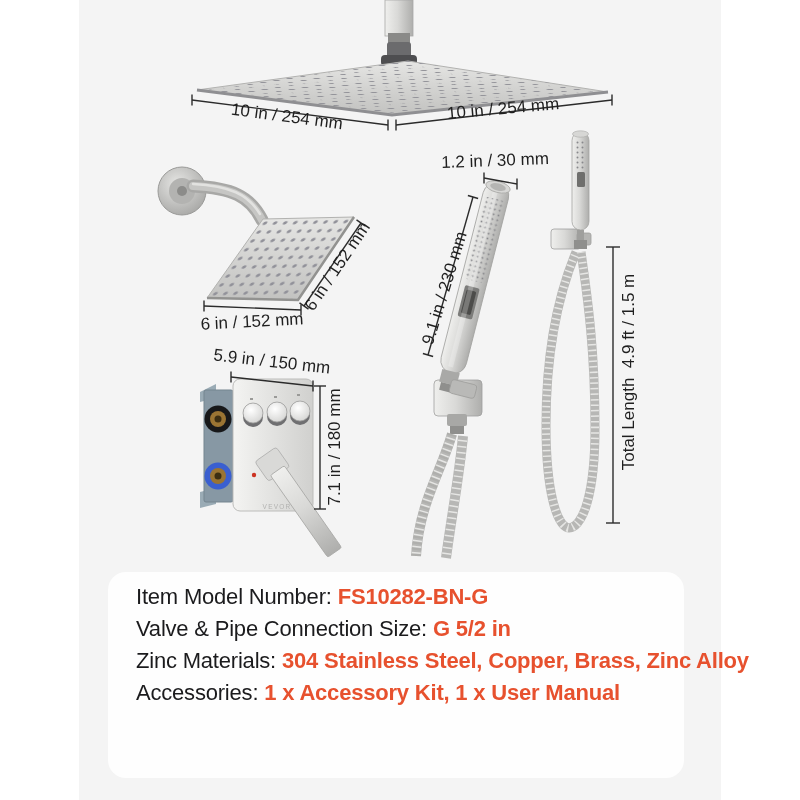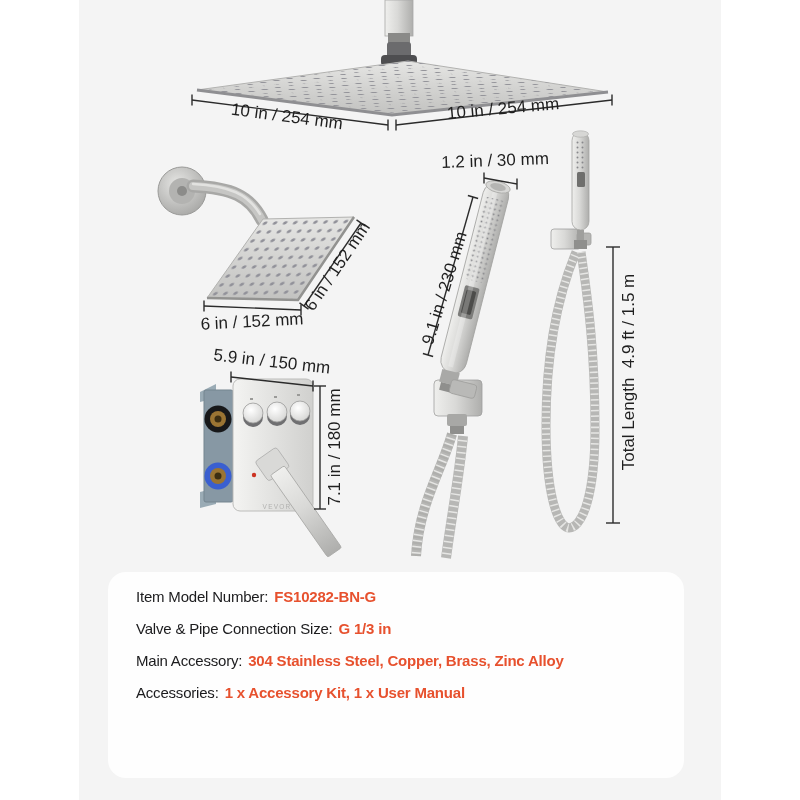--- a/index.html
+++ b/index.html
@@ -5,21 +5,21 @@
   html,body{margin:0;padding:0;background:#ffffff;}
   #stage{position:relative;width:800px;height:800px;background:#ffffff;overflow:hidden;
          font-family:"Liberation Sans",sans-serif;}
   #band{position:absolute;left:79px;top:0;width:642px;height:800px;background:#f4f4f4;}
   #art{position:absolute;left:0;top:0;}
   .dimtext{fill:#1f1f1f;font-size:17px;font-family:"Liberation Sans",sans-serif;}
   .dimline{stroke:#2b2b2b;stroke-width:1.4;fill:none;}
   .brandtext{fill:#b2b2b0;font-size:6.5px;letter-spacing:1.2px;}
   #spec-panel{position:absolute;left:108px;top:572px;width:576px;height:206px;
       background:#fefefe;border-radius:18px;box-sizing:border-box;padding:9px 0 0 28px;}
-  .spec-row{height:32px;line-height:32px;font-size:15px;white-space:nowrap;
+  .spec-row{height:32px;line-height:32px;font-size:22px;white-space:nowrap;
       color:#1b1b1d;letter-spacing:-0.2px;}
   .spec-val{color:#e7512e;font-weight:700;margin-left:6px;}
 </style>
 </head>
 <body>
 
 <div id="stage">
   <div id="band"></div>
 
   <svg id="art" width="800" height="572" viewBox="0 0 800 572">
@@ -191,22 +191,22 @@
       <line class="dimline" x1="606" y1="523" x2="620" y2="523"></line>
       <text class="dimtext" text-anchor="middle" transform="translate(628,372) rotate(-90)" dy="6">Total Length&nbsp; 4.9 ft / 1.5 m</text>
     </g>
   </svg>
 
   <div id="spec-panel">
     <div class="spec-row">
       <span>Item Model Number:</span><span class="spec-val">FS10282-BN-G</span>
     </div>
     <div class="spec-row">
-      <span>Valve &amp; Pipe Connection Size:</span><span class="spec-val">G 1/3 in</span>
-    </div>
-    <div class="spec-row">
-      <span>Main Accessory:</span><span class="spec-val">304 Stainless Steel, Copper, Brass, Zinc Alloy</span>
+      <span>Valve &amp; Pipe Connection Size:</span><span class="spec-val">G 5/2 in</span>
+    </div>
+    <div class="spec-row">
+      <span>Zinc Materials:</span><span class="spec-val">304 Stainless Steel, Copper, Brass, Zinc Alloy</span>
     </div>
     <div class="spec-row">
       <span>Accessories:</span><span class="spec-val">1 x Accessory Kit, 1 x User Manual</span>
     </div>
   </div>
 </div>
 
 </body></html>

